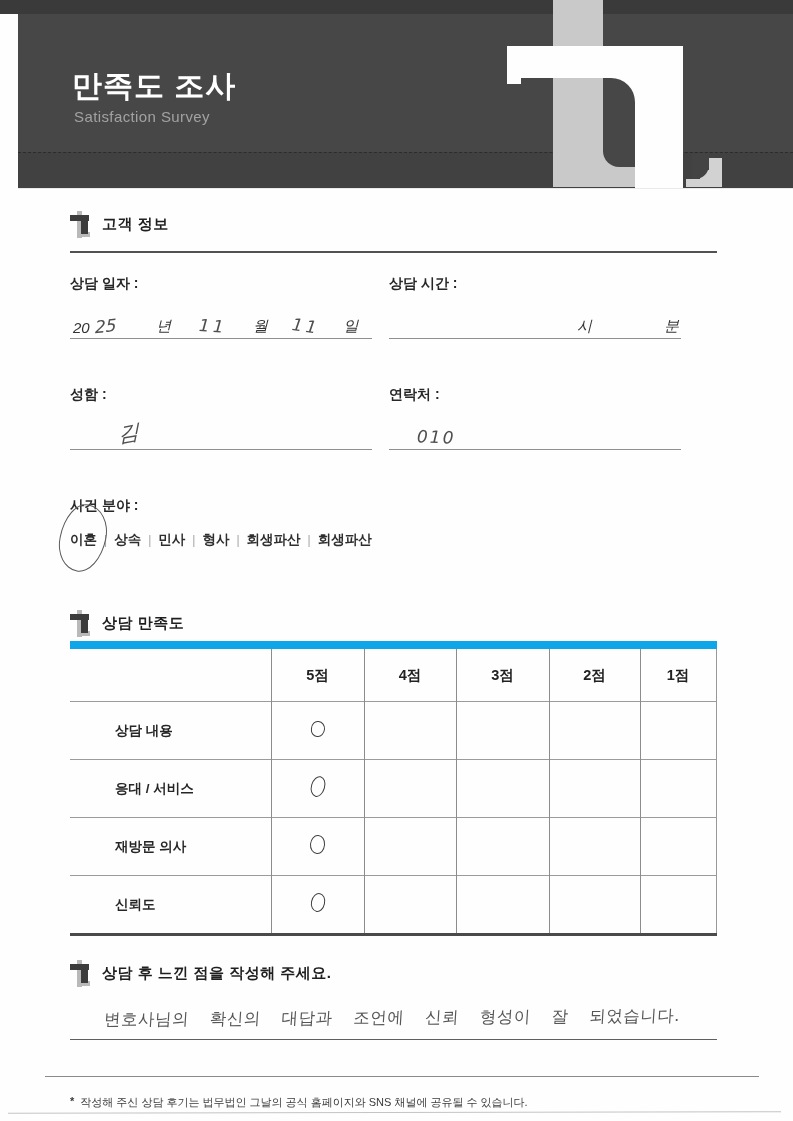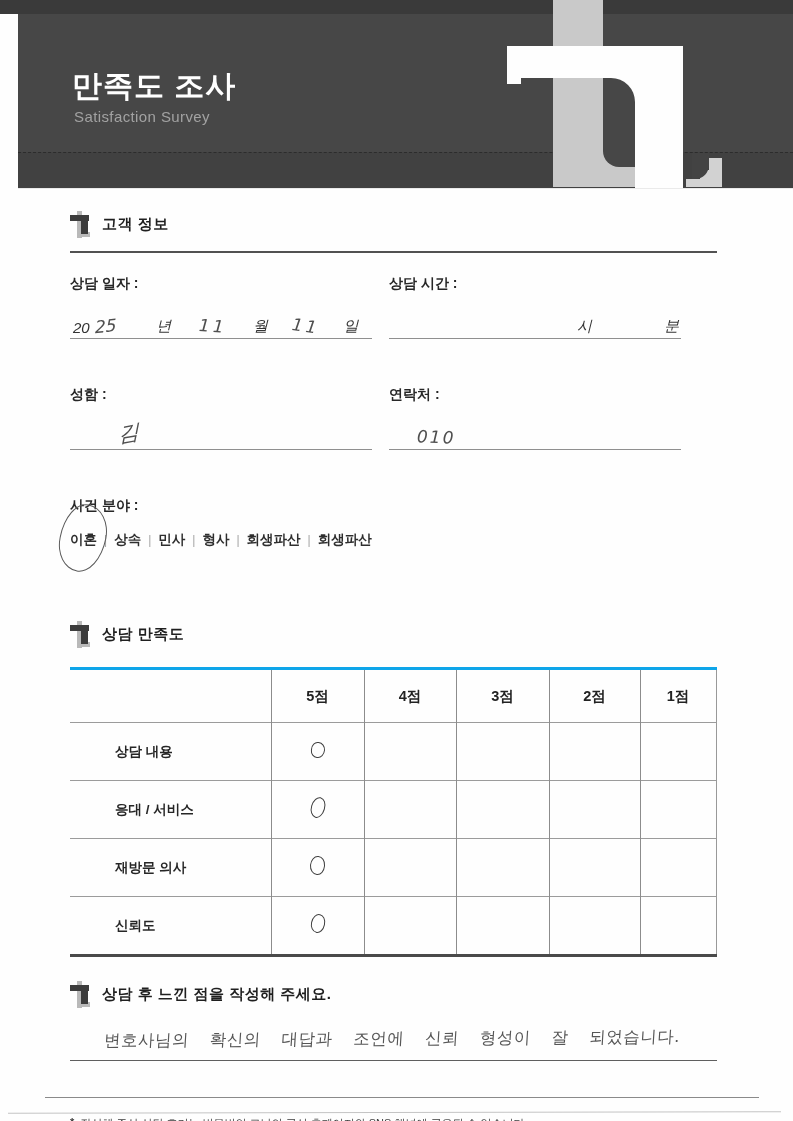--- a/index.html
+++ b/index.html
@@ -77,25 +77,25 @@
 
   
   .case-options{margin-top:16px;display:flex;align-items:center;font-size:13.5px;font-weight:700;color:#2e2e2e;
                 white-space:nowrap;}
   .case-sep{color:#a5a5a5;font-weight:300;font-size:12px;padding:0 7px;}
   .opt-circled{position:relative;display:inline-block;}
   .hand-ellipse{position:absolute;left:-10px;top:-27px;width:44px;height:66px;
                 border:1.6px solid #5a5a5a;border-radius:48% 52% 50% 50% / 55% 45% 56% 44%;
                 transform:rotate(11deg);pointer-events:none;}
 
-  .sec2-head{margin-top:42px;}
-
-  
-  table.score{margin-top:19px;width:646px;border-collapse:collapse;table-layout:fixed;
-              border-top:3px solid #0ea5e9;border-bottom:3px solid #4a4a4a;}
+  .sec2-head{margin-top:31px;}
+
+  
+  table.score{margin-top:4px;width:646px;border-collapse:collapse;table-layout:fixed;
+              border-top:8px solid #0ea5e9;border-bottom:3px solid #4a4a4a;}
   table.score th, table.score td{padding:0;}
   table.score th{height:52px;font-size:14.5px;font-weight:800;color:#222;text-align:center;}
   table.score td{height:57px;text-align:center;vertical-align:middle;}
   table.score th:not(:first-child), table.score td:not(:first-child){border-left:1px solid #8c8c8c;}
   table.score th:last-child, table.score td:last-child{border-right:1px solid #999;}
   table.score tbody tr td, table.score tbody tr th{border-top:1px solid #9b9b9b;}
   td.row-label, th.row-label{text-align:left !important;padding-left:45px !important;
                font-size:13.5px;font-weight:700;color:#262626;}
   .hw-circle{display:inline-block;border:1.7px solid #3f3f3f;border-radius:50% 50% 48% 52% / 52% 48% 50% 50%;}
   .c1{width:12px;height:19px;transform:rotate(16deg);}

